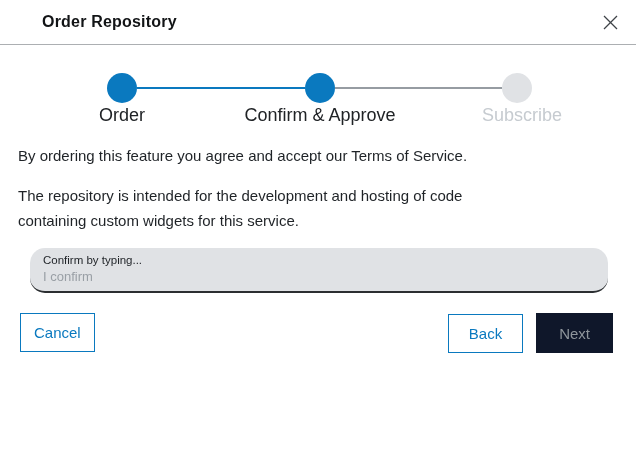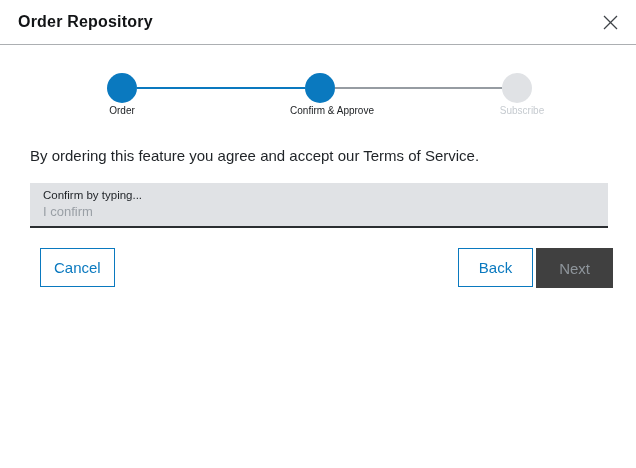--- a/index.html
+++ b/index.html
@@ -14,90 +14,91 @@
   }
   
   .dlg-header{
     position:relative;
     height:45px;
     border-bottom:1px solid #acafb2;
     box-sizing:border-box;
     display:flex;align-items:center;
   }
   .dlg-title{
-    margin-left:18px;
+    margin-left:42px;
     font-size:16px;font-weight:bold;color:#121416;
     letter-spacing:.2px;
   }
   .dlg-close{
     position:absolute;right:13px;top:50%;transform:translateY(-50%);
     width:26px;height:26px;display:flex;align-items:center;justify-content:center;
     background:transparent;border:none;cursor:pointer;padding:0;
   }
   
   .stepper{position:relative;height:82px;}
   .connector{position:absolute;top:42px;height:2px;}
   .connector.c-done{left:137px;width:168px;background:#0a79bf;}
   .connector.c-todo{left:335px;width:167px;background:#969c a2;}
   .connector.c-todo{background:#969ca2;}
   .step-dot{position:absolute;top:28px;width:30px;height:30px;border-radius:50%;}
   .dot-filled{background:#0a79bf;}
   .dot-empty{background:#e0e2e5;}
   .sd1{left:107px;}.sd2{left:305px;}.sd3{left:502px;}
   .step-label{
     position:absolute;top:60px;width:220px;text-align:center;
-    font-size:10px;color:#202326;
+    font-size:18px;color:#202326;
   }
-  .sl1{left:12px;}.sl2{left:222px;}.sl3{left:412px;color:#c6cbd0;}
+  .sl1{left:12px;}.sl2{left:210px;}.sl3{left:412px;color:#c6cbd0;}
   
-  .dlg-body{padding:16px 28px 0 30px;}
+  .dlg-body{padding:16px 28px 0 18px;}
   .dlg-body p{
     margin:0 0 15px 0;
     font-size:15px;line-height:25px;color:#1f2327;
     white-space:pre-line;
   }
   
   .text-field{
     margin:14px 28px 0 30px;
     height:45px;box-sizing:border-box;
     background:#e0e2e5;
     border-bottom:2px solid #2b2e31;
     padding:5px 13px 0 13px;
+    border-radius:15px;
   }
   .tf-label{
     display:block;
     font-size:11.5px;color:#1e2226;line-height:14px;
   }
   .tf-input{
     display:block;width:100%;
     background:transparent;border:none;outline:none;
     font-family:"Liberation Sans", sans-serif;
     font-size:13px;color:#26292c;
     padding:2px 0 0 0;margin:0;
   }
   .tf-input::placeholder{color:#999fa5;opacity:1;}
   
   .dlg-footer{
     margin-top:20px;
-    padding:0 23px 0 40px;
+    padding:0 23px 0 20px;
     display:flex;justify-content:space-between;align-items:flex-start;
   }
   .btn{
     font-family:"Liberation Sans", sans-serif;
     font-size:15px;height:39px;
     background:#ffffff;border:1px solid #0a79bf;color:#0a79bf;
     cursor:pointer;box-sizing:border-box;
   }
   .btn-cancel{padding:0 13px;}
   .btn-back{padding:0 20px;}
   .btn-next{
-    background:#404040;color:#8e959b;border:none;
+    background:#0f172a;color:#8e959b;border:none;
     padding:0 23px;height:40px;cursor:default;
   }
-  .footer-right{display:flex;gap:3px;align-items:flex-start;}
+  .footer-right{display:flex;gap:13px;align-items:center;}
 </style>
 </head>
 <body>
 
 <div class="dialog">
 
   <div class="dlg-header">
     <span class="dlg-title">Order Repository</span>
     <button class="dlg-close">
       <span style="display:flex;">
@@ -117,20 +118,22 @@
     <div class="step-dot dot-filled sd2"></div>
     <div class="step-dot dot-empty sd3"></div>
 
     <div class="step-label sl1">Order</div>
     <div class="step-label sl2">Confirm &amp; Approve</div>
     <div class="step-label sl3">Subscribe</div>
   </div>
 
   <div class="dlg-body">
     <p>By ordering this feature you agree and accept our Terms of Service.</p>
+    <p>The repository is intended for the development and hosting of code
+containing custom widgets for this service.</p>
   </div>
 
   <div class="text-field">
     <label class="tf-label">Confirm by typing...</label>
     <input class="tf-input" type="text" placeholder="I confirm" style="">
   </div>
 
   <div class="dlg-footer">
     <button class="btn btn-cancel">Cancel</button>
     <div class="footer-right">

